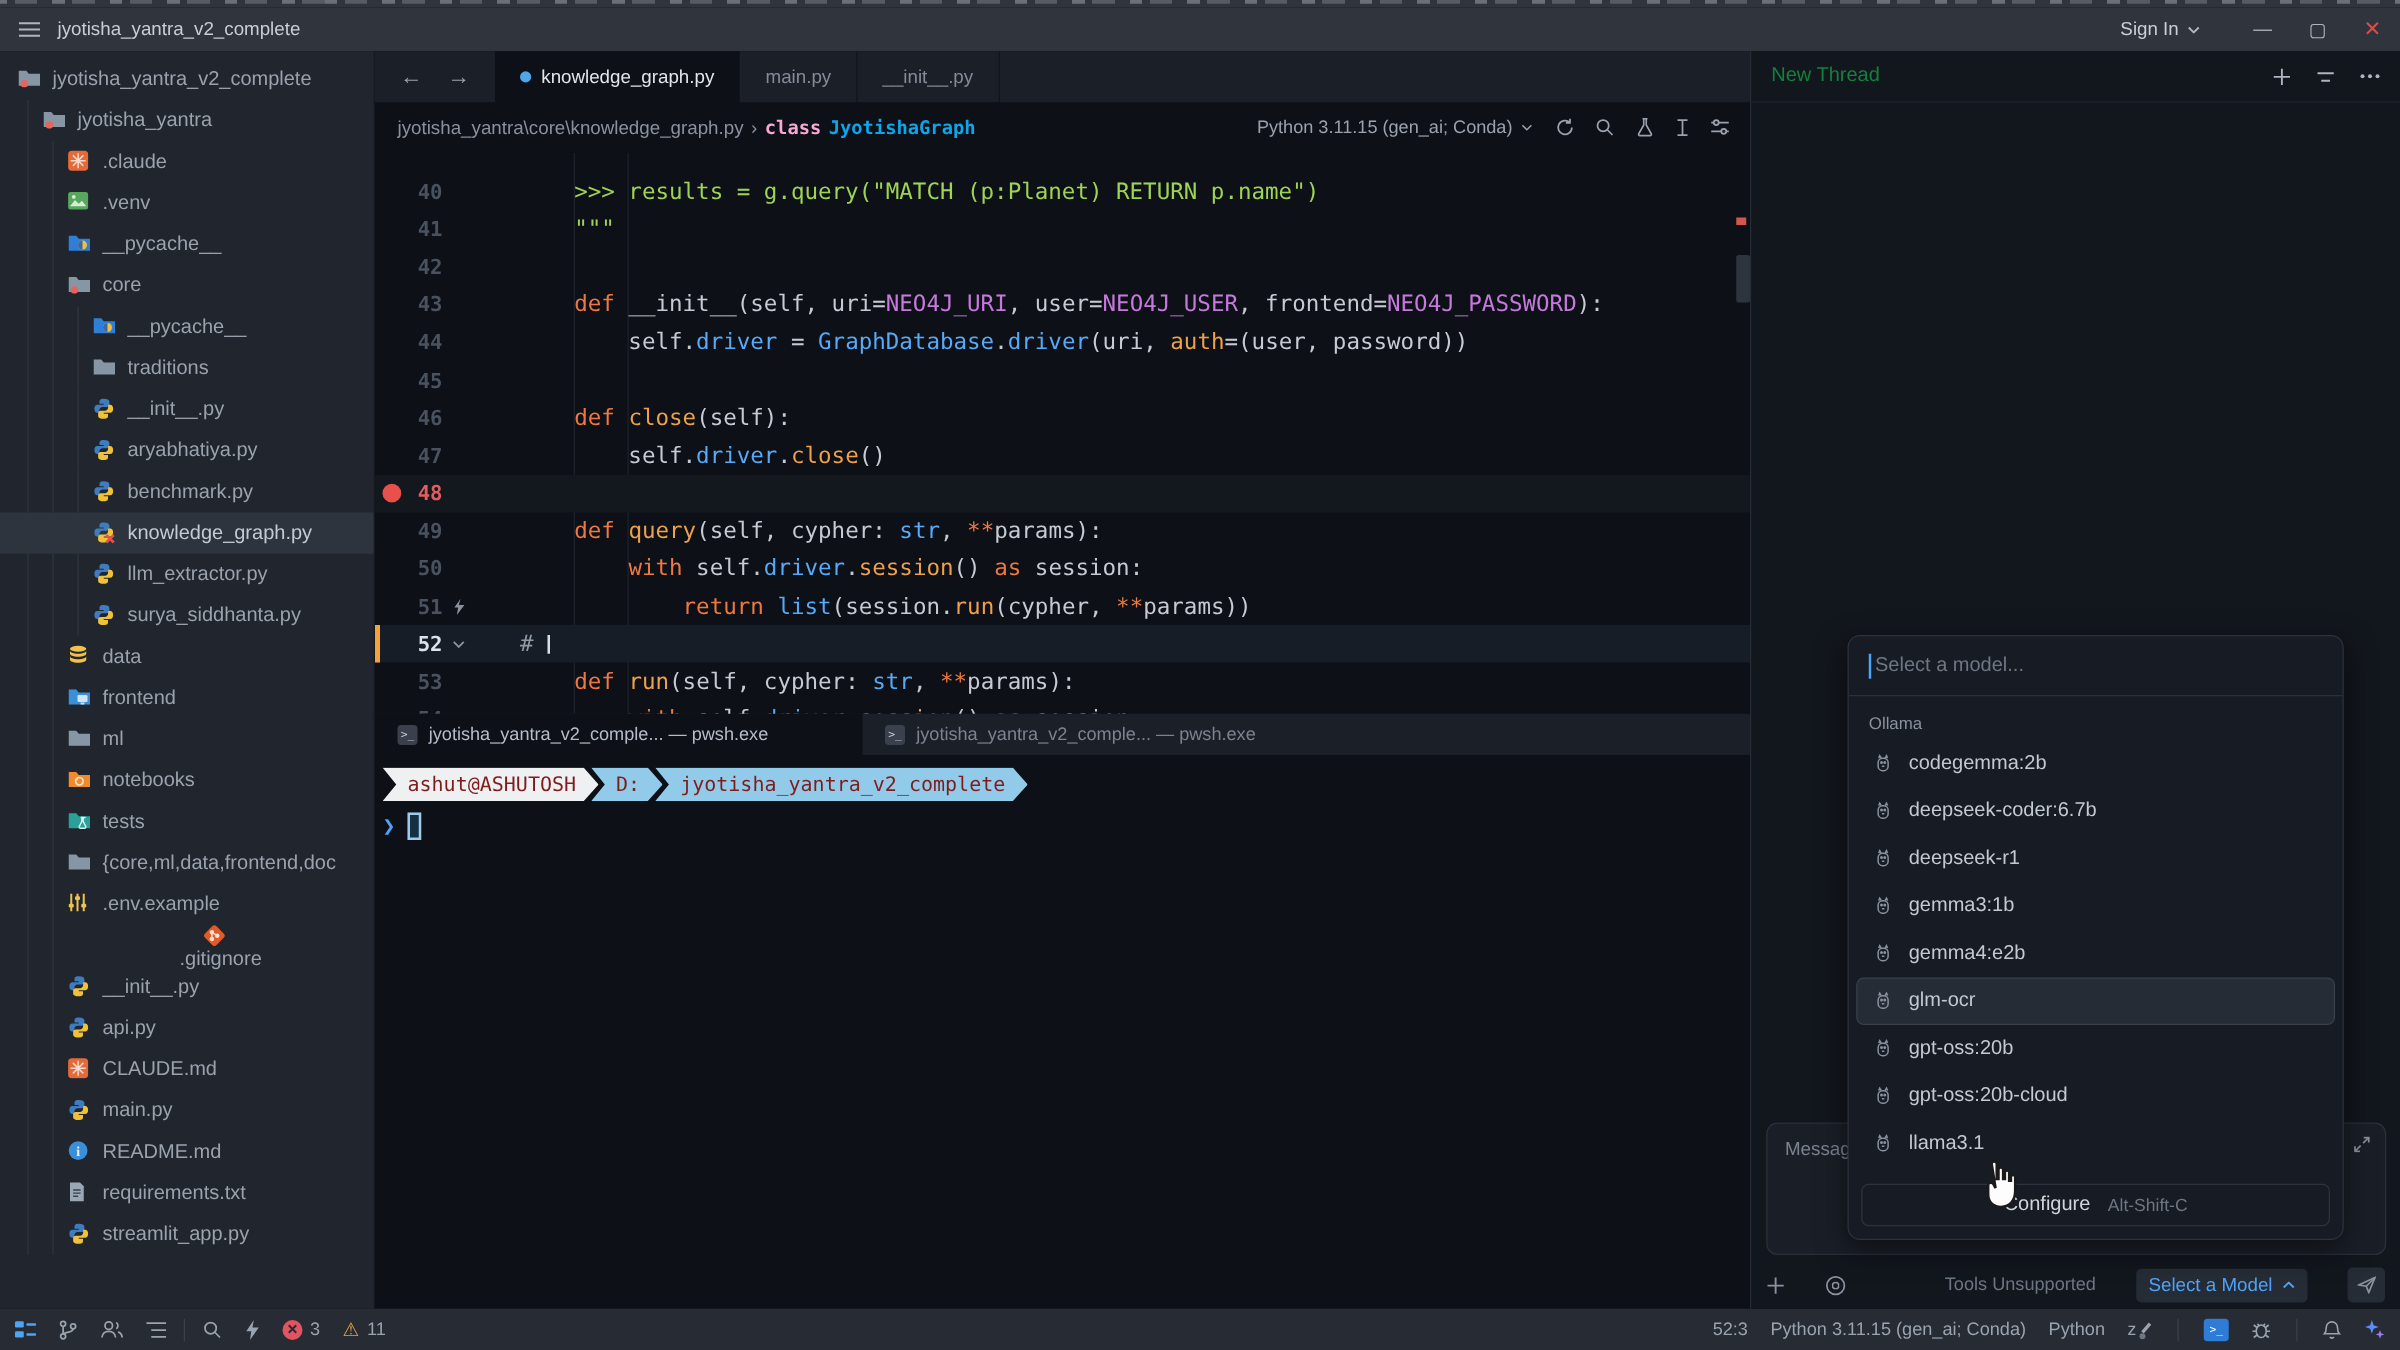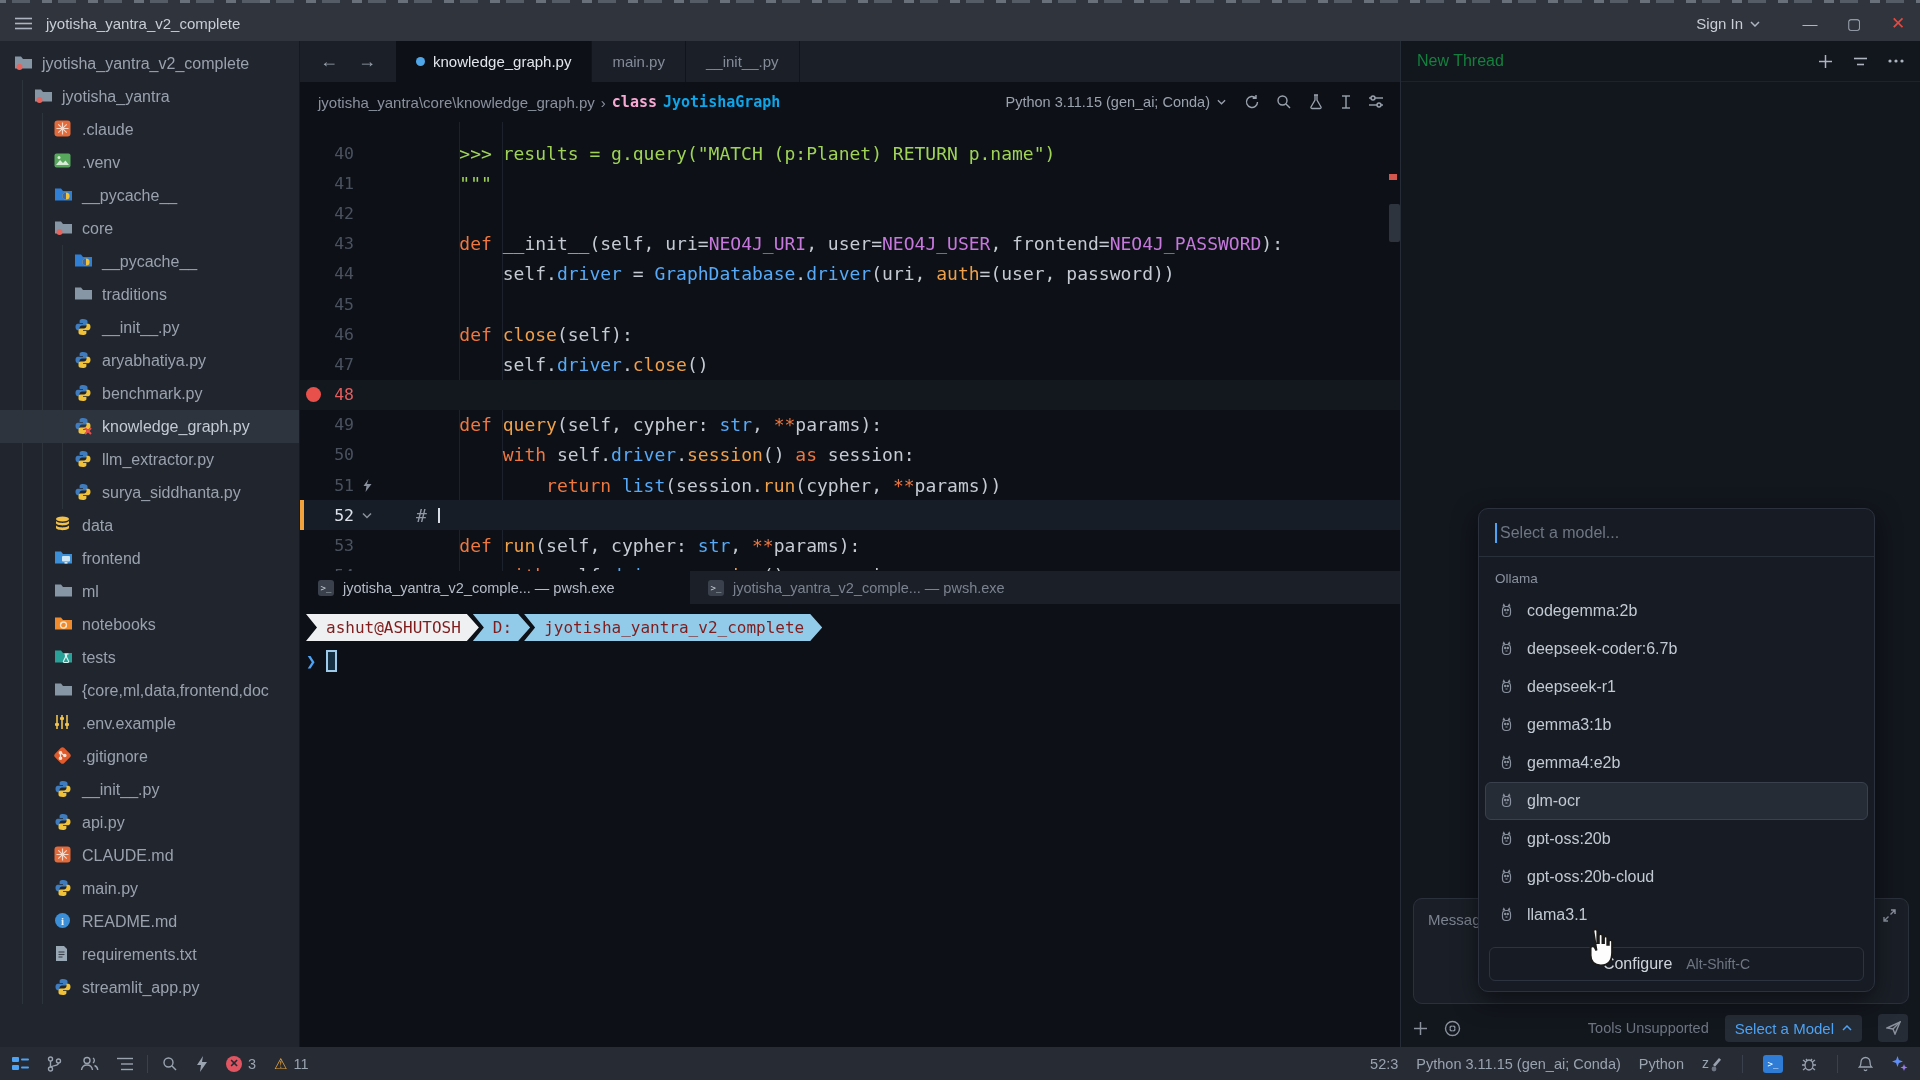--- a/index.html
+++ b/index.html
@@ -47,21 +47,21 @@
   .bc-icons { display:flex; align-items:center; gap:16px; color:#9aa2ae; }
   .bc-icons svg { display:block; }
 
   
   .code { position:relative; flex:1; overflow:hidden; padding-top:16px; font-family:"DejaVu Sans Mono",monospace; font-size:18px; }
   .cline { position:relative; height:30.2px; display:flex; align-items:center; }
   .cline.l48 { background:#13181f; }
   .cline.cur { background:#171d27; }
   .cline.cur::before { content:""; position:absolute; left:0; top:0; bottom:0; width:4px; background:#f3a33c; }
   .gut { width:80px; flex:0 0 auto; display:flex; align-items:center; justify-content:flex-end; color:#4a5260; font-size:16.5px; position:relative; }
-  .gut .num { width:46px; text-align:right; }
+  .gut .num { width:46px; text-align:right;font-weight:bold; }
   .cur .gut .num { color:#dde2ea; }
   .l48 .gut .num { color:#e25d5d; }
   .bp { position:absolute; left:6px; width:15px; height:15px; border-radius:50%; background:#e8504c; }
   .gslot { width:26px; display:flex; justify-content:center; align-items:center; }
   .ctext { white-space:pre; color:#c5cad3; padding-left:36px; position:relative; }
   .tk-kw{color:#ee7840;} .tk-fn{color:#efa04a;} .tk-str{color:#9fd356;}
   .tk-const{color:#c678dd;} .tk-type{color:#56aaf8;} .tk-cmt{color:#9098a4;} .tk-plain{color:#c5cad3;}
   .caret52 { position:absolute; top:3px; bottom:3px; width:2px; background:#d9dee6; }
   .iguide { position:absolute; top:0; bottom:0; width:1px; background:#1c222b; }
   .ruler-mark { position:absolute; right:3px; width:8px; height:6px; }
@@ -83,21 +83,21 @@
 
   
   .right-panel { width:520px; background:#12161d; border-left:1px solid #262c35; position:relative; flex:0 0 auto; }
   .rp-header { height:41px; display:flex; align-items:center; padding:0 16px; color:#15803d; font-size:16px; border-bottom:1px solid #1d232c; }
   .rp-hicons { margin-left:auto; display:flex; gap:20px; color:#aeb5c0; align-items:center; }
   .rp-hicons span { cursor:pointer; }
 
   .message-box { position:absolute; left:12px; width:496px; top:857px; height:106px; background:#1a1f27; border:1px solid #2b313b; border-radius:9px; padding:12px 14px; color:#7c8390; font-size:15px; }
   .mb-expand { position:absolute; right:12px; top:10px; color:#8a919e; }
 
-  .rp-controls { position:absolute; left:12px; right:12px; top:971px; height:32px; display:flex; align-items:center; gap:16px; color:#8b929e; }
+  .rp-controls { position:absolute; left:12px; right:12px; top:971px; height:32px; display:flex; align-items:center; gap:32px; color:#8b929e; }
   .tools-unsup { margin-left:auto; color:#6f7683; font-size:14.5px; }
   .sel-model-btn { display:flex; align-items:center; gap:8px; background:#262c35; color:#4da3f5; font-size:15px; padding:5px 10px; border-radius:4px; cursor:pointer; }
   .send-btn { width:30px; height:28px; background:#262c35; border-radius:4px; display:flex; align-items:center; justify-content:center; cursor:pointer; }
 
   
   .dropdown { position:absolute; left:77px; top:467px; width:397px; height:484px; background:#171c24; border:1px solid #2c323d; border-radius:10px; display:flex; flex-direction:column; overflow:hidden; box-shadow:0 8px 24px rgba(0,0,0,.5); z-index:5; }
   .dd-input { height:48px; display:flex; align-items:center; padding:0 16px; border-bottom:1px solid #2a303a; font-size:16px; color:#6f7683; gap:1px; }
   .dd-caret { width:2px; height:20px; background:#4da3f5; margin-right:2px; }
   .dd-section { padding:14px 16px 6px; color:#8a919e; font-size:13.5px; }
   .dd-items { flex:1; overflow:hidden; padding:0 6px; }
@@ -401,21 +401,21 @@
               </g>
               <g fill="#f2c14b">
                 <rect x="1" y="9" width="4" height="3" rx="1"></rect>
                 <rect x="6" y="3" width="4" height="3" rx="1"></rect>
                 <rect x="11" y="9" width="4" height="3" rx="1"></rect>
               </g>
             </svg>
           </span>
           <span>.env.example</span>
         </div>
-        <div class="tree-row" style="padding-left: 54px;">
+        <div class="tree-row" style="padding-left: 54px; flex-direction: column;">
           <span class="guide" style="left: 22px;"></span>
           <span class="guide" style="left: 42px;"></span>
           <span class="icon16">
             <svg width="17" height="17" viewBox="0 0 17 17">
               <rect x="2" y="2" width="13" height="13" rx="2.5" transform="rotate(45 8.5 8.5)" fill="#e05b2b"></rect>
               <g stroke="#fbe0d4" stroke-width="1.2" fill="#fbe0d4">
                 <circle cx="6.5" cy="5.8" r="1.2"></circle>
                 <circle cx="6.5" cy="11.2" r="1.2"></circle>
                 <circle cx="10.8" cy="8.5" r="1.2"></circle>
                 <path d="M6.5 7v3M7.5 6.5l2.3 1.5" fill="none"></path>

